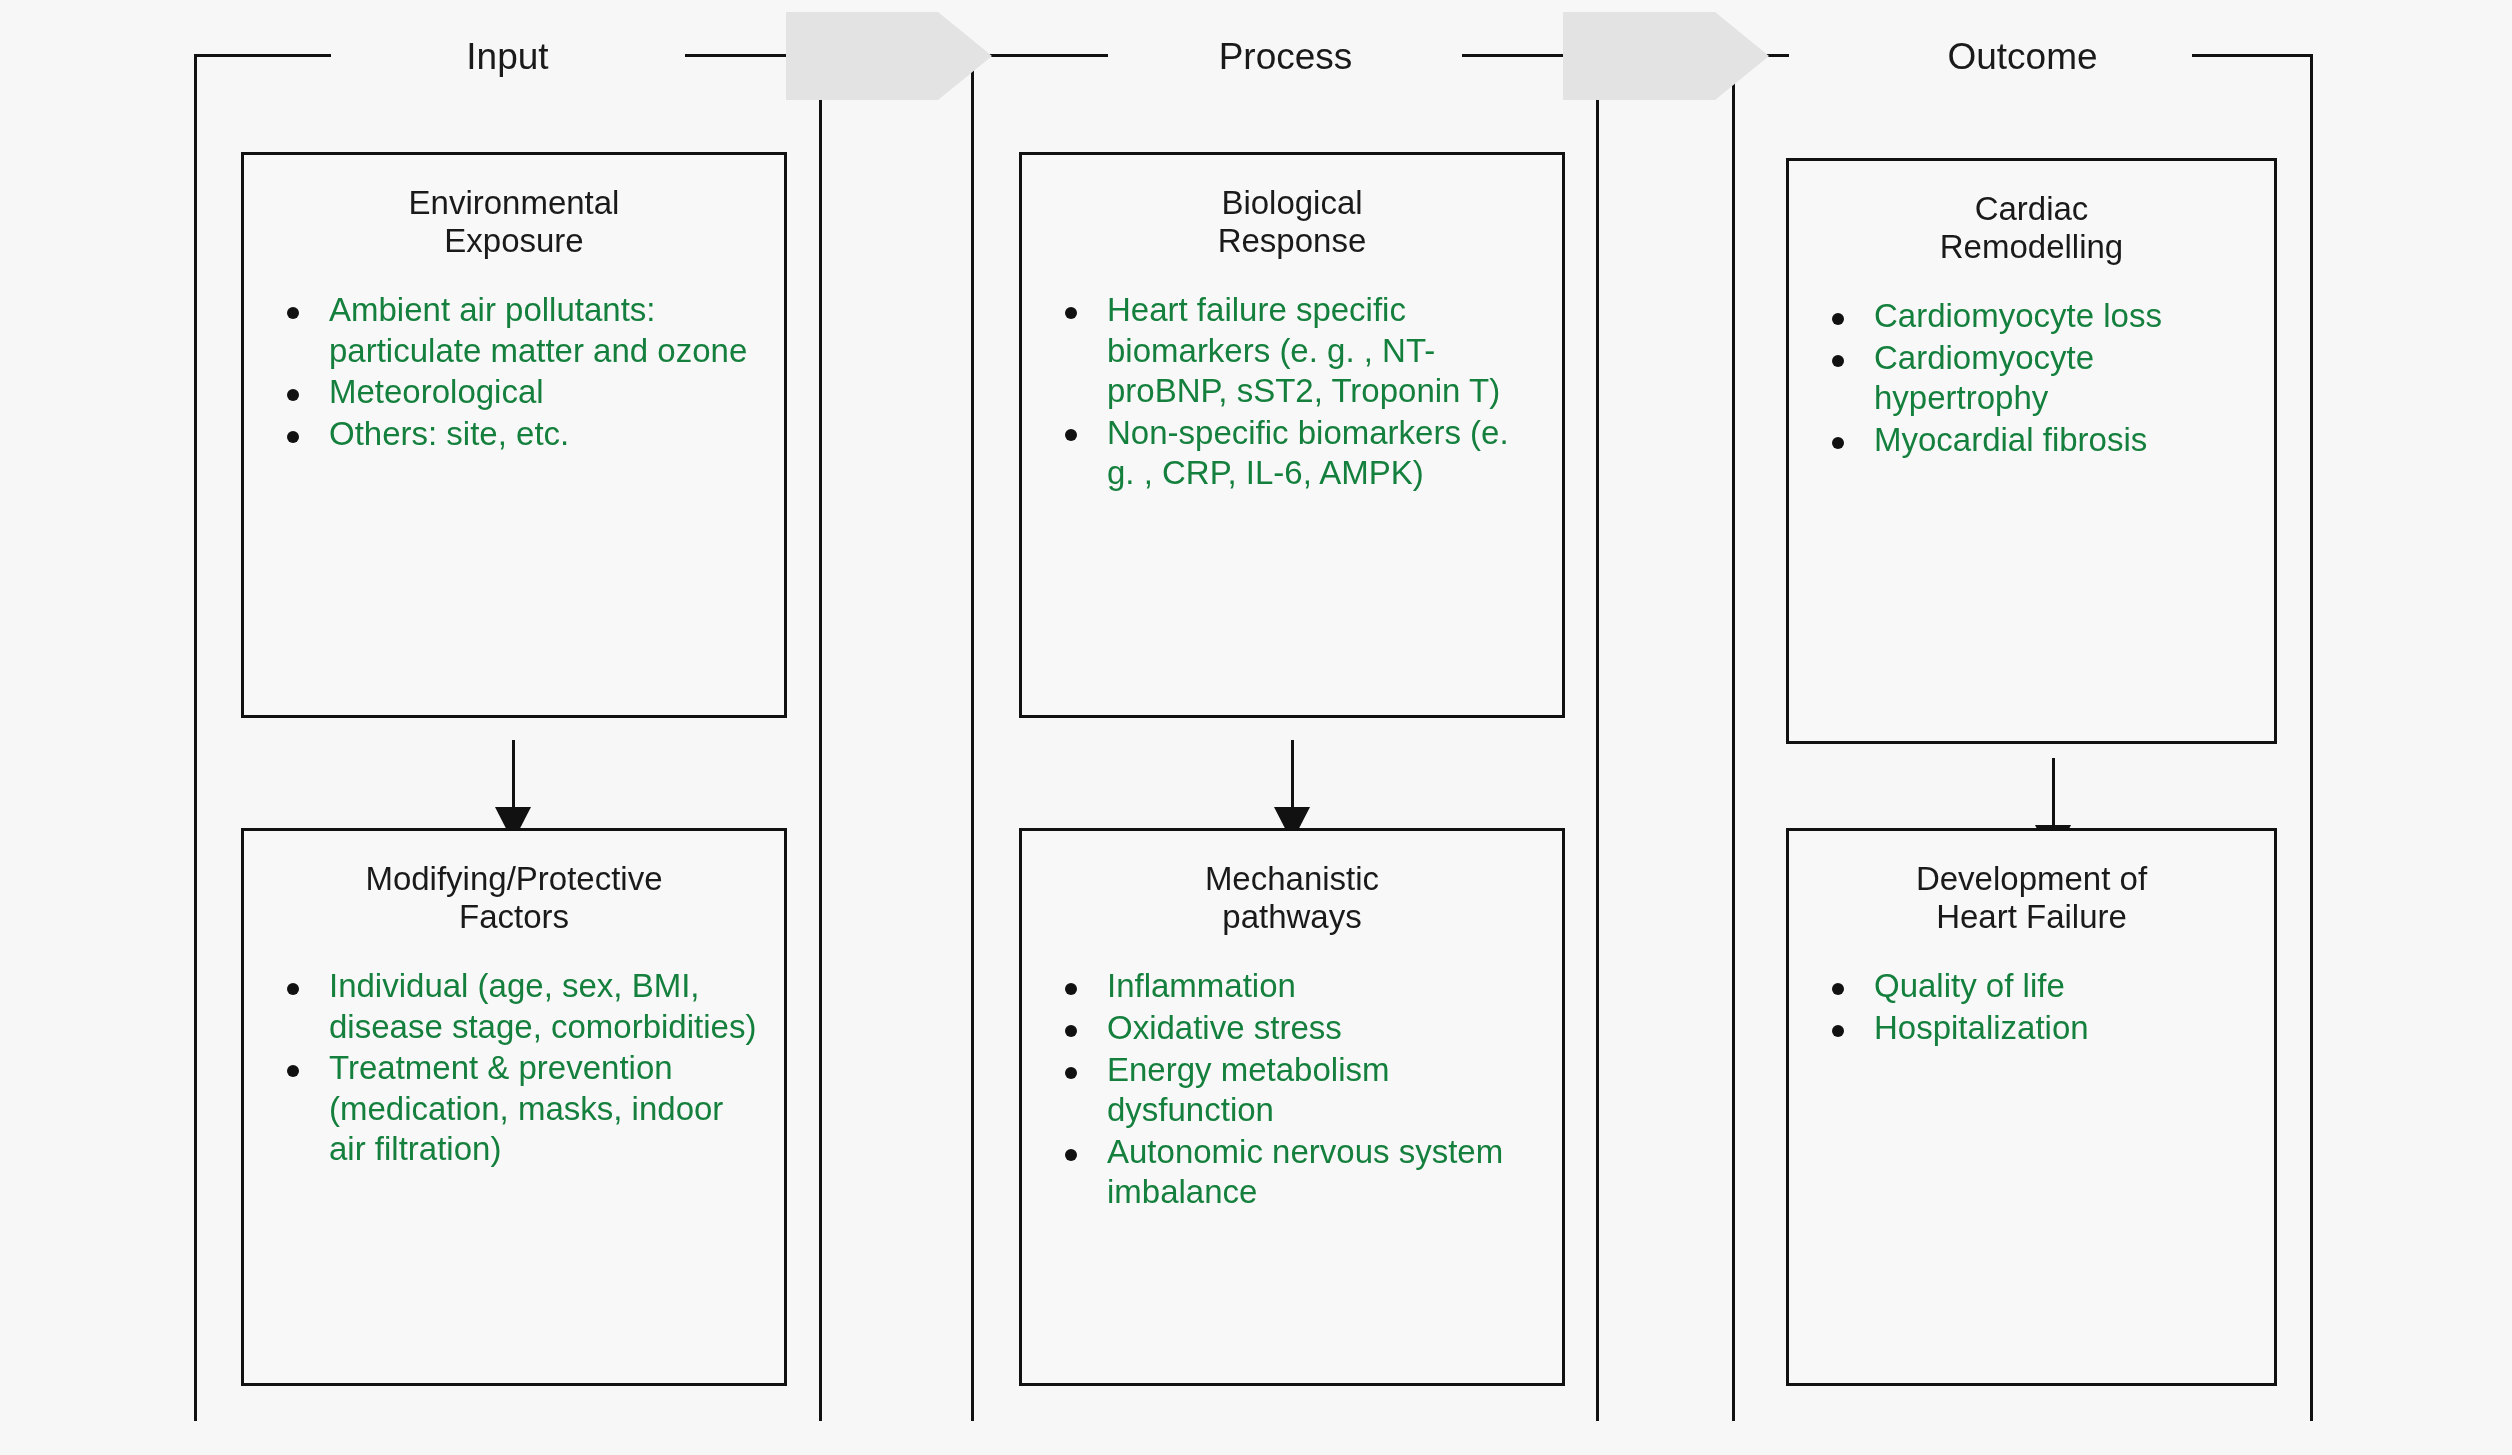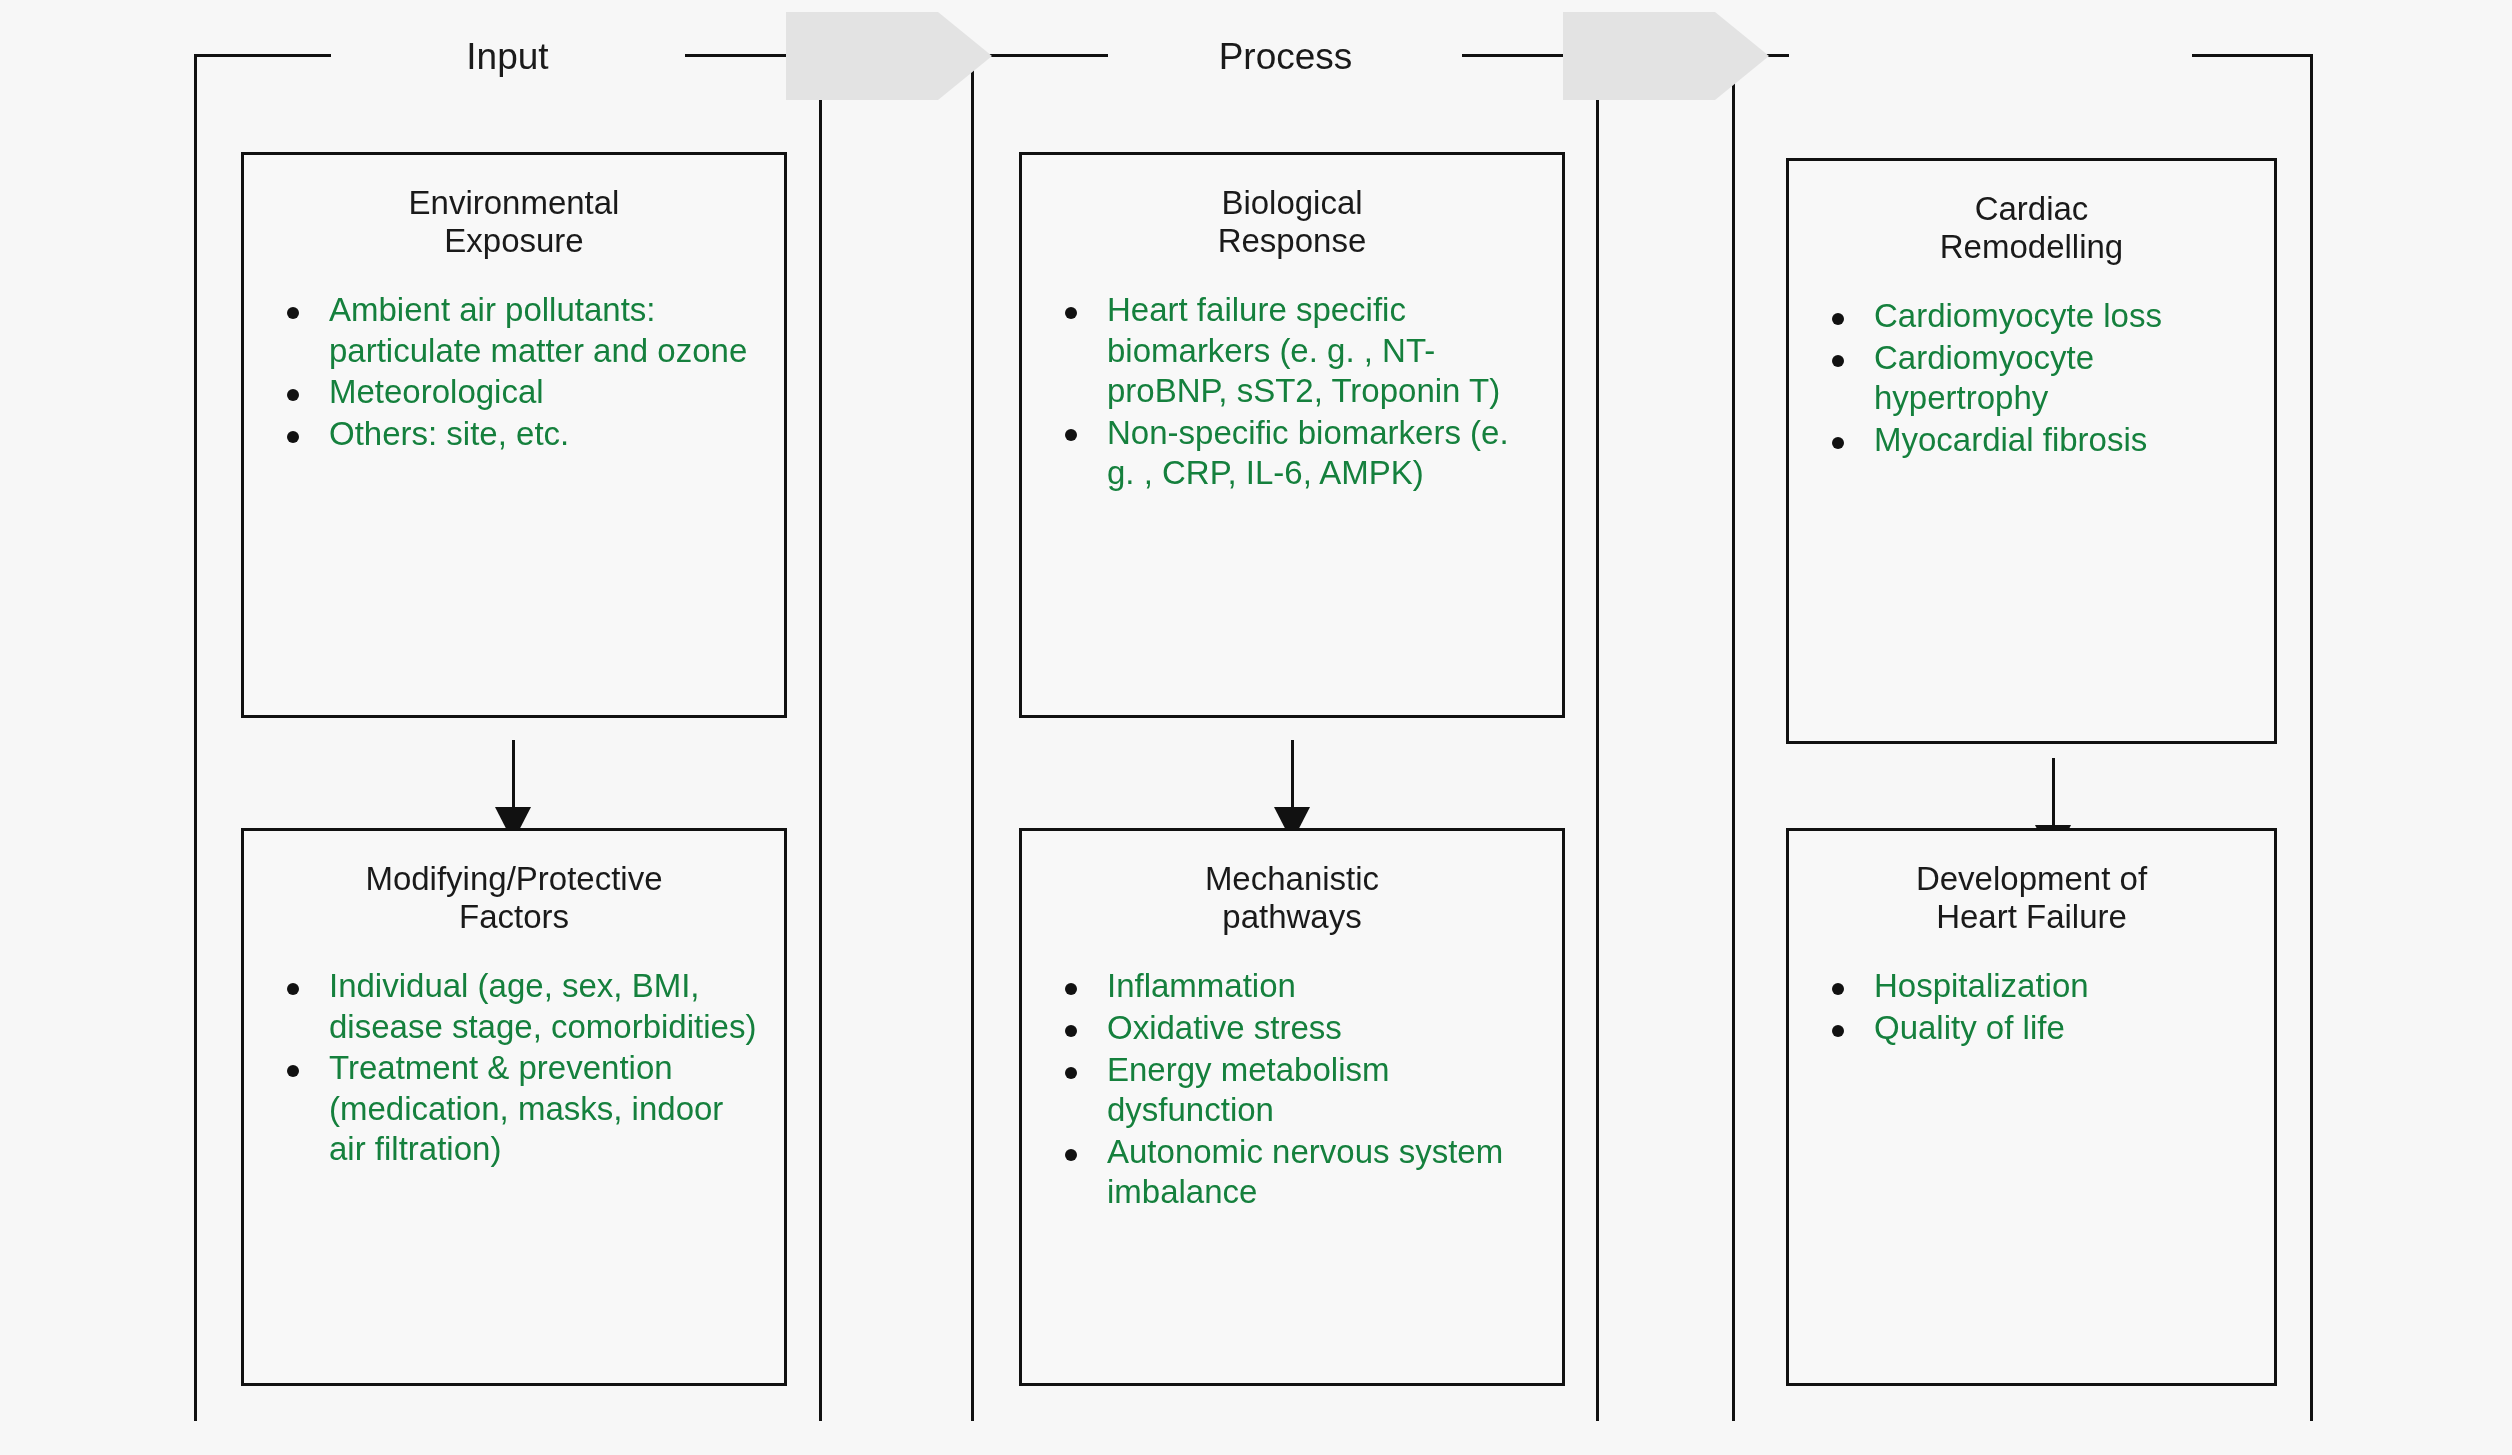--- a/index.html
+++ b/index.html
@@ -195,20 +195,21 @@
       <li>Oxidative stress</li>
       <li>Energy metabolism dysfunction</li>
       <li>Autonomic nervous system imbalance</li>
     </ul>
   </div>
 
   <div class="stage" style="left:1732px; top:57px; width:581px; height:1398px;">
     <div class="stage-top-left" style="left:-3.2px; width:57px;"></div>
     <div class="stage-top-right" style="right:-3.2px; width:121px;"></div>
   </div>
+  <div class="stage-label" style="left:1812px; top:38px; width:421px;">Outcome</div>
 
   <div class="node" style="left:1786px; top:152px; width:491px; height:586px;margin-top:6px;">
     <div class="node-title">
       <span>Cardiac</span><br>
       <span>Remodelling</span>
     </div>
     <ul class="node-list">
       <li>Cardiomyocyte loss</li>
       <li>Cardiomyocyte hypertrophy</li>
       <li>Myocardial fibrosis</li>
@@ -219,22 +220,22 @@
     <div class="shaft" style="height:70px;"></div>
     <div class="head" style="top:67px;"></div>
   </div>
 
   <div class="node" style="left:1786px; top:828px; width:491px; height:558px;">
     <div class="node-title">
       <span>Development of</span><br>
       <span>Heart Failure</span>
     </div>
     <ul class="node-list">
+      <li>Quality of life</li>
       <li>Hospitalization</li>
-      <li>Quality of life</li>
     </ul>
   </div>
 
   <div class="block-arrow" style="left:786px; top:12px; width:206px; height:88px;">
     <div class="body" style="top:0; width:152px; height:88px;"></div>
     <div class="tip" style="left:152px; top:0;"></div>
   </div>
 
   <div class="block-arrow" style="left:1563px; top:12px; width:206px; height:88px;">
     <div class="body" style="top:0; width:152px; height:88px;"></div>

